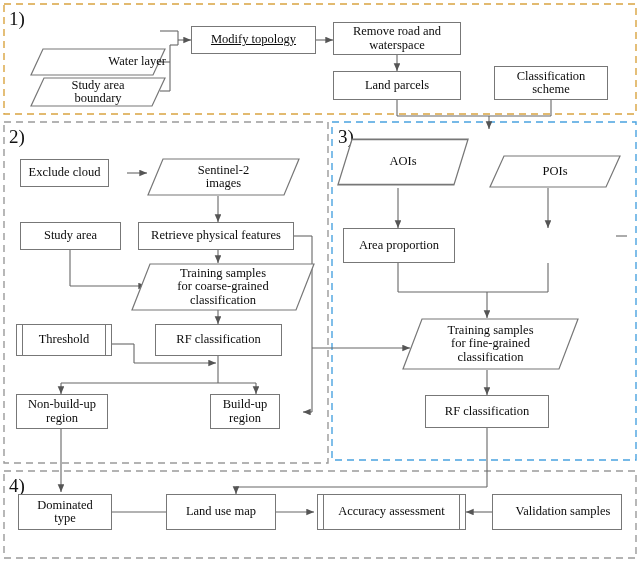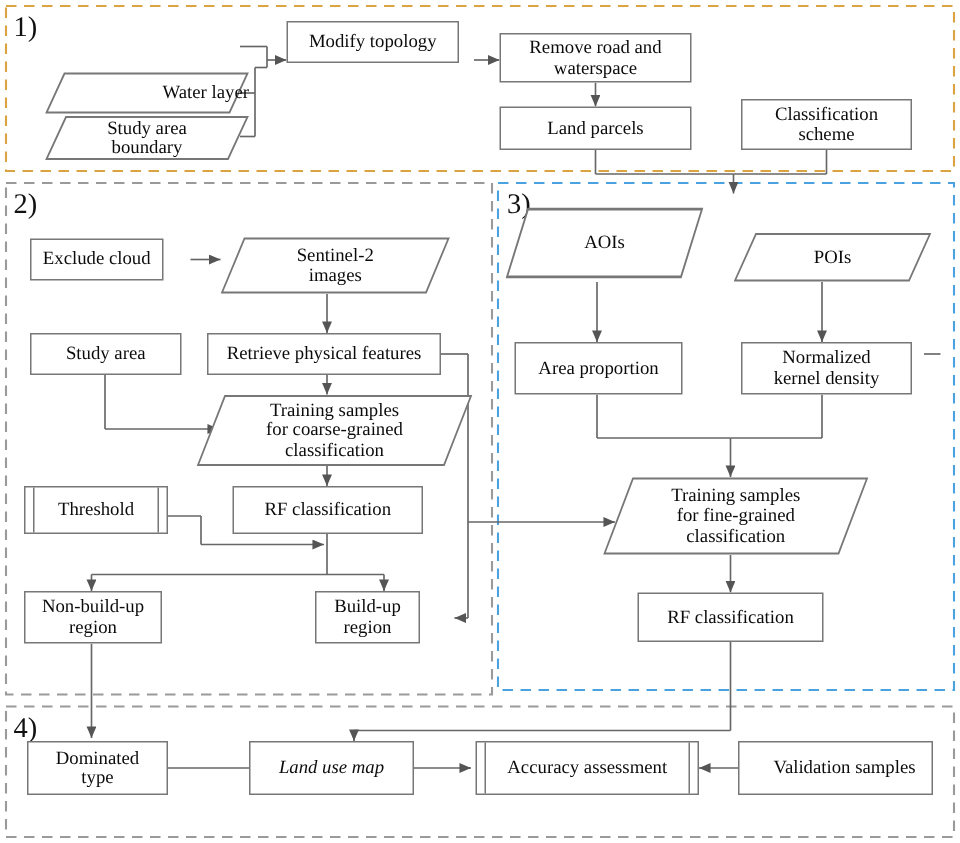--- a/index.html
+++ b/index.html
@@ -147,21 +147,21 @@
     <span class="ptxt nlabel">Water layer</span>
   </div>
 
   <div class="node para" style="left:30px;top:77px;width:136px;height:30px;">
     <svg class="pbg" viewBox="0 0 136 30" preserveAspectRatio="none">
         <polygon points="14,1 135,1 122,29 1,29" fill="#fff" stroke="#777" stroke-width="1.2"></polygon>
       </svg>
     <span class="ptxt nlabel">Study area<br>boundary</span>
   </div>
 
-  <div class="node rect" style="left:191px;top:14px;width:115px;height:28px;">
+  <div class="node rect" style="left:191px;top:26px;width:125px;height:28px;text-decoration:underline;">
     <span class="nlabel">Modify topology</span>
   </div>
 
   <div class="node rect" style="left:333px;top:22px;width:128px;height:33px;">
     <span class="nlabel">Remove road and<br>waterspace</span>
   </div>
 
   <div class="node rect" style="left:333px;top:71px;width:128px;height:29px;">
     <span class="nlabel">Land parcels</span>
   </div>
@@ -223,40 +223,37 @@
     <svg class="pbg" viewBox="0 0 132 33" preserveAspectRatio="none">
         <polygon points="15,1 131,1 117,32 1,32" fill="#fff" stroke="#777" stroke-width="1.2"></polygon>
       </svg>
     <span class="ptxt nlabel">POIs</span>
   </div>
 
   <div class="node rect" style="left:343px;top:228px;width:112px;height:35px;">
     <span class="nlabel">Area proportion</span>
   </div>
 
-  <div class="node rect" style="left:494px;top:228px;width:114px;height:35px;">
-    <span class="nlabel">Normalized<br>kernel  density</span>
-  </div>
 
   <div class="node para" style="left:402px;top:318px;width:177px;height:52px;">
     <svg class="pbg" viewBox="0 0 177 52" preserveAspectRatio="none">
         <polygon points="20,1 176,1 157,51 1,51" fill="#fff" stroke="#777" stroke-width="1.2"></polygon>
       </svg>
     <span class="ptxt nlabel">Training samples<br>for fine-grained<br>classification</span>
   </div>
 
   <div class="node rect" style="left:425px;top:395px;width:124px;height:33px;">
     <span class="nlabel">RF classification</span>
   </div>
 
   <div class="node rect" style="left:18px;top:494px;width:94px;height:36px;">
     <span class="nlabel">Dominated<br>type</span>
   </div>
 
-  <div class="node rect" style="left:166px;top:494px;width:110px;height:36px;font-style:italic;">
+  <div class="node rect" style="left:166px;top:494px;width:110px;height:36px;">
     <span class="nlabel">Land use map</span>
   </div>
 
   <div class="node predef" style="left:317px;top:494px;width:149px;height:36px;">
     <span class="nlabel">Accuracy assessment</span>
   </div>
 
   <div class="node rect" style="left:492px;top:494px;width:130px;height:36px;padding-left:12px;">
     <span class="nlabel">Validation samples</span>
   </div>

